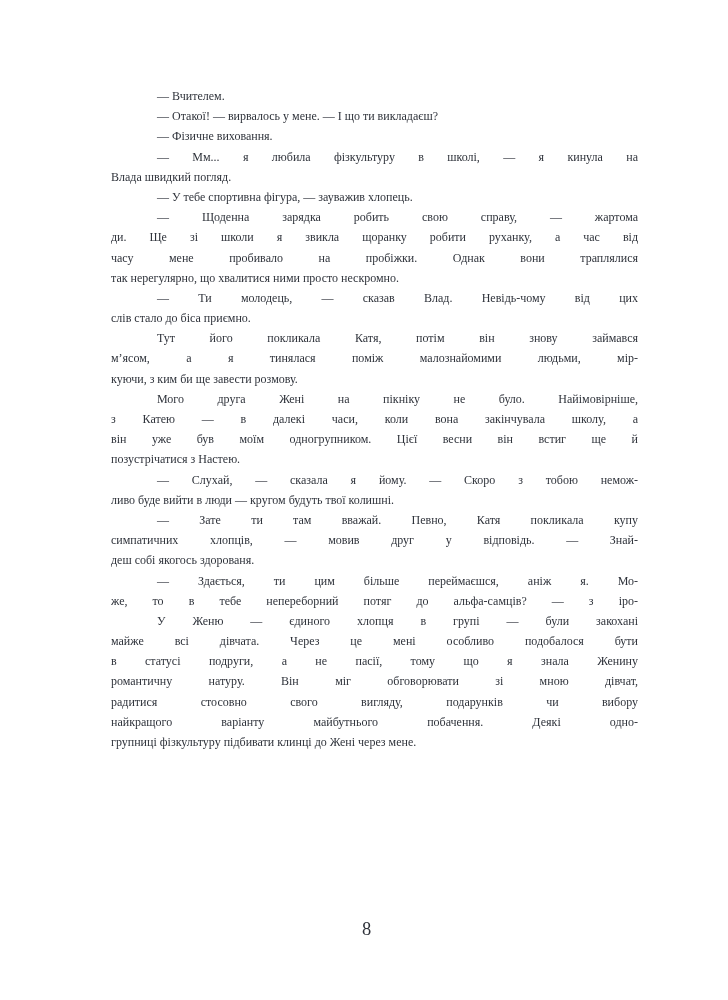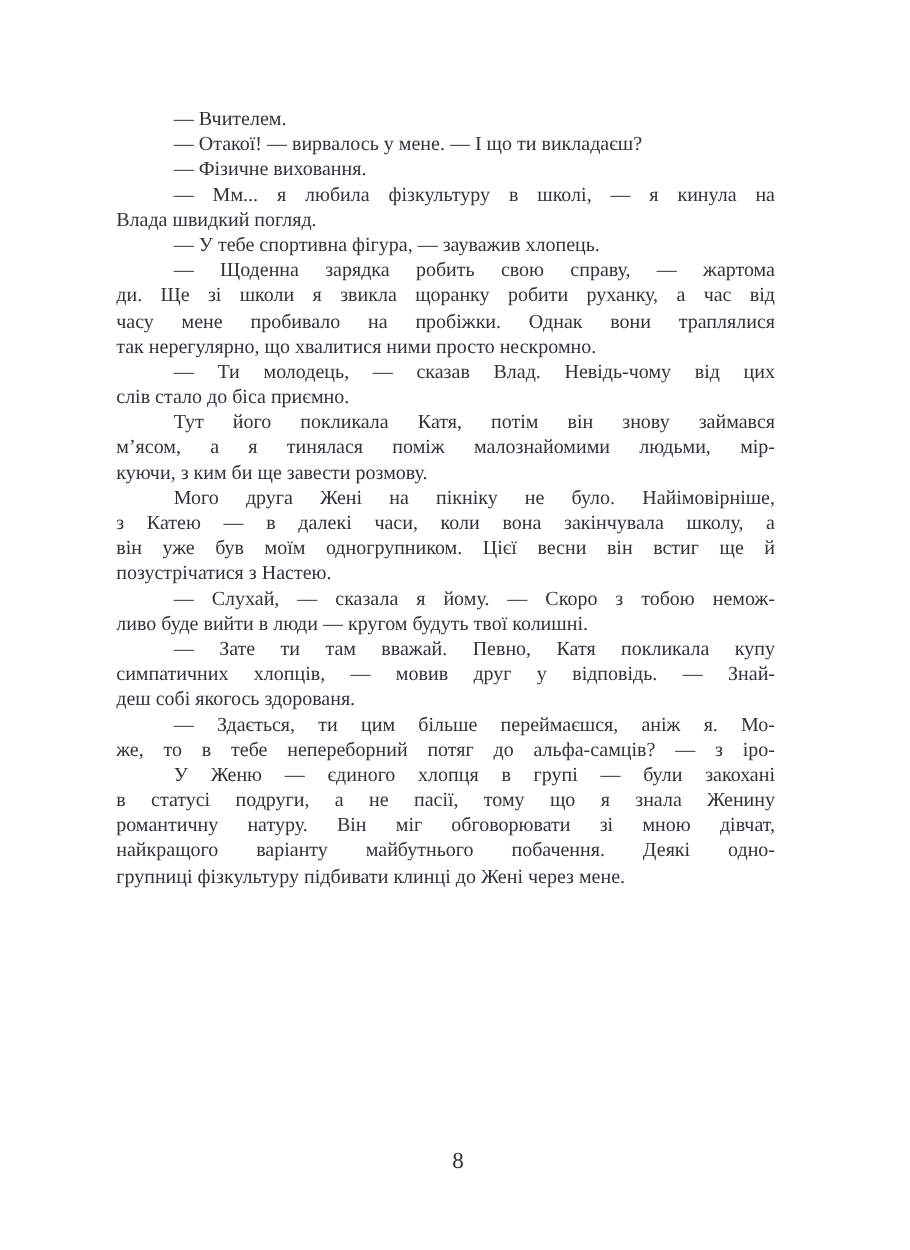--- a/index.html
+++ b/index.html
@@ -15,24 +15,24 @@
     position: relative;
     overflow: hidden;
   }
   .page {
     position: absolute;
     inset: 0;
     background: #ffffff;
   }
   .text-block {
     position: absolute;
-    left: 93px;
+    left: 111px;
     top: 86px;
     width: 527px;
-    font-size: 16px;
+    font-size: 12px;
   }
   .paragraph {
     margin: 0;
     padding: 0;
   }
   .line {
     line-height: 20.2px;
     height: 20.2px;
     white-space: normal;
     text-align: justify;
@@ -105,20 +105,22 @@
         <div class="line first">— Зате ти там вважай. Певно, Катя покликала купу</div>
         <div class="line">симпатичних хлопців, — мовив друг у відповідь. — Знай-</div>
         <div class="line last">деш собі якогось здорованя.</div>
       </div>
       <div class="paragraph">
         <div class="line first">— Здається, ти цим більше переймаєшся, аніж я. Мо-</div>
         <div class="line">же, то в тебе непереборний потяг до альфа-самців? — з іро-</div>
       </div>
       <div class="paragraph">
         <div class="line first">У Женю — єдиного хлопця в групі — були закохані</div>
+        <div class="line">майже всі дівчата. Через це мені особливо подобалося бути</div>
         <div class="line">в статусі подруги, а не пасії, тому що я знала Женину</div>
         <div class="line">романтичну натуру. Він міг обговорювати зі мною дівчат,</div>
+        <div class="line">радитися стосовно свого вигляду, подарунків чи вибору</div>
         <div class="line">найкращого варіанту майбутнього побачення. Деякі одно-</div>
         <div class="line last">групниці фізкультуру підбивати клинці до Жені через мене.</div>
       </div>
     </div>
   <div class="page-number">8</div>
 </div>
 
 </body></html>

